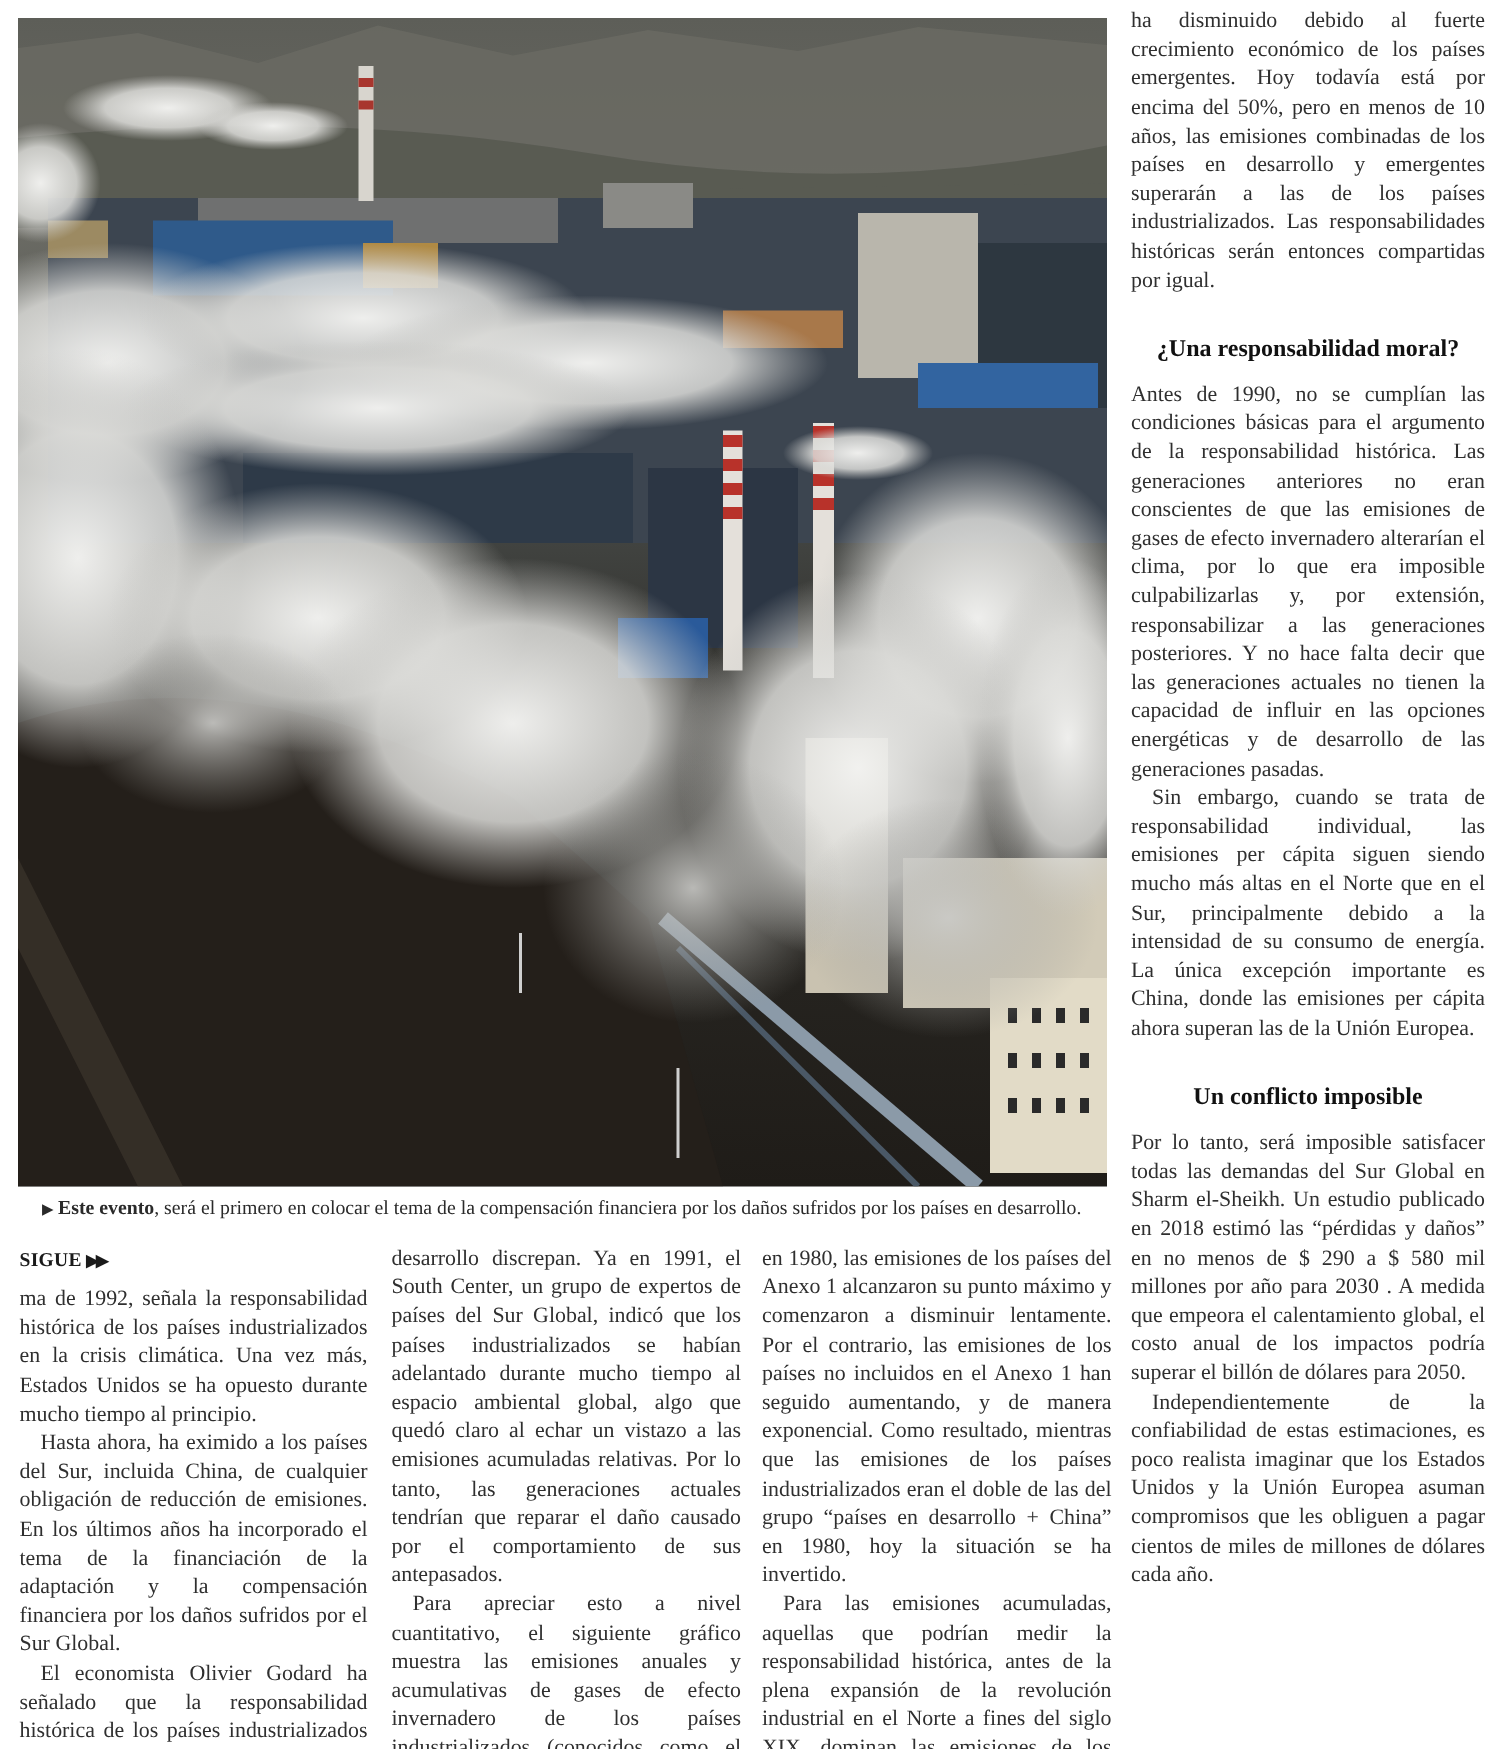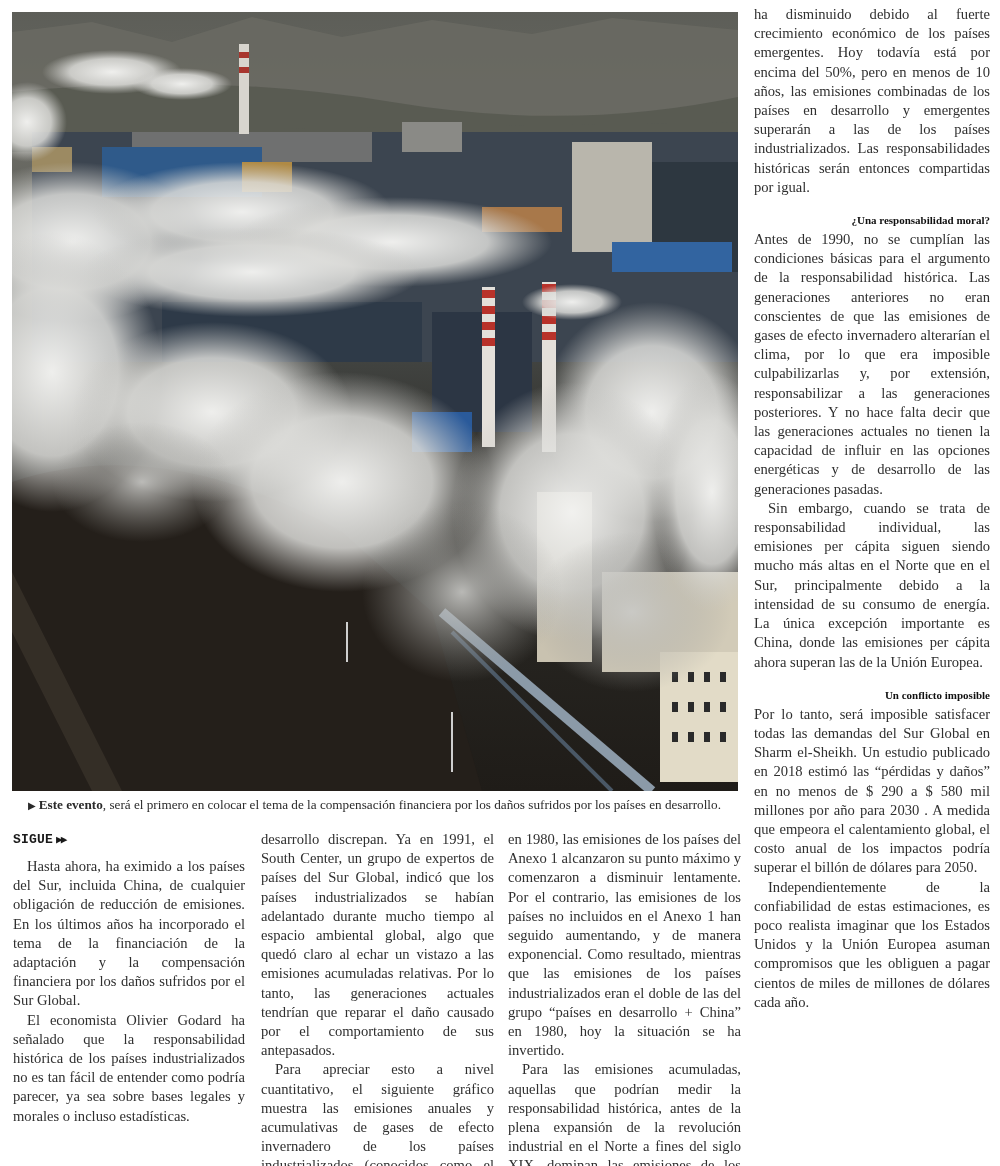--- a/index.html
+++ b/index.html
@@ -16,32 +16,32 @@
              white-space: nowrap; }
   .caption .tri { font-size: 10px; margin-right: 3px; }
   .caption b { font-weight: bold; }
 
   
   .col { position: absolute; font-family: "Liberation Serif", serif;
          font-size: 14.6px; line-height: 19.2px; text-align: justify;
          color: #2f2f2f; hyphens: manual; }
   .col p { margin: 0; text-indent: 0; }
   .col p.ind { text-indent: 14px; }
-  .col h3 { margin: 0; font-family: "Liberation Serif", serif; font-weight: bold;
-            font-size: 11px; line-height: 19px; color: #111; text-align: right; }
+  .col h3 { margin: 12px; font-family: "Liberation Serif", serif; font-weight: bold;
+            font-size: 16px; line-height: 19px; color: #111; text-align: center; }
 
   .col-r1 { left: 754px; top: 5px; width: 236px; }
   .col-r1 .gap { height: 14px; }
 
   .col-b1 { left: 13px; top: 857px; width: 232px; }
   .col-b2 { left: 261px; top: 830px; width: 233px; }
   .col-b3 { left: 508px; top: 830px; width: 233px; }
 
   .sigue { position: absolute; left: 13px; top: 832px;
-           font-family: Liberation Mono, monospace;
+           font-family: Liberation Serif, serif;
            font-weight: bold; font-size: 13px; color: #1a1a1a; letter-spacing: 0.2px; }
   .sigue .arrows { font-size: 11px; margin-left: 3px; letter-spacing: -2px; }
 </style>
 </head>
 <body>
 
 <div class="photo">
   <svg viewBox="0 0 726 779" preserveAspectRatio="none">
     <defs>
       <linearGradient id="sky" x1="0" y1="0" x2="0" y2="1">
@@ -162,20 +162,21 @@
   <p>Por lo tanto, será imposible satisfacer todas las demandas del Sur Global en Sharm el-Sheikh. Un estudio publicado en 2018 estimó las “pérdidas y daños” en no menos de $ 290 a $ 580 mil millones por año para 2030 . A medida que empeora el calentamiento global, el costo anual de los impactos podría superar el billón de dólares para 2050.</p>
   <p class="ind">Independientemente de la confiabilidad de estas estimaciones, es poco realista imaginar que los Estados Unidos y la Unión Europea asuman compromisos que les obliguen a pagar cientos de miles de millones de dólares cada año.</p>
 
 </div>
 
 <div class="sigue">
   <span>SIGUE</span><span class="arrows">▶▶</span>
 </div>
 
 <div class="col col-b1">
+  <p>ma de 1992, señala la responsabilidad histórica de los países industrializados en la crisis climática. Una vez más, Estados Unidos se ha opuesto durante mucho tiempo al principio.</p>
   <p class="ind">Hasta ahora, ha eximido a los países del Sur, incluida China, de cualquier obligación de reducción de emisiones. En los últimos años ha incorporado el tema de la financiación de la adaptación y la compensación financiera por los daños sufridos por el Sur Global.</p>
   <p class="ind">El economista Olivier Godard ha señalado que la responsabilidad histórica de los países industrializados no es tan fácil de entender como podría parecer, ya sea sobre bases legales y morales o incluso estadísticas.</p>
 
 </div>
 
 <div class="col col-b2">
   <p>desarrollo discrepan. Ya en 1991, el South Center, un grupo de expertos de países del Sur Global, indicó que los países industrializados se habían adelantado durante mucho tiempo al espacio ambiental global, algo que quedó claro al echar un vistazo a las emisiones acumuladas relativas. Por lo tanto, las generaciones actuales tendrían que reparar el daño causado por el comportamiento de sus antepasados.</p>
   <p class="ind">Para apreciar esto a nivel cuantitativo, el siguiente gráfico muestra las emisiones anuales y acumulativas de gases de efecto invernadero de los países industrializados (conocidos como el grupo del Anexo 1 en la Convención del Clima) y los países en desarrollo, incluidas las principales economías emergentes como China (el grupo no incluido en el Anexo 1). 1 grupo).</p>
 
 </div>

